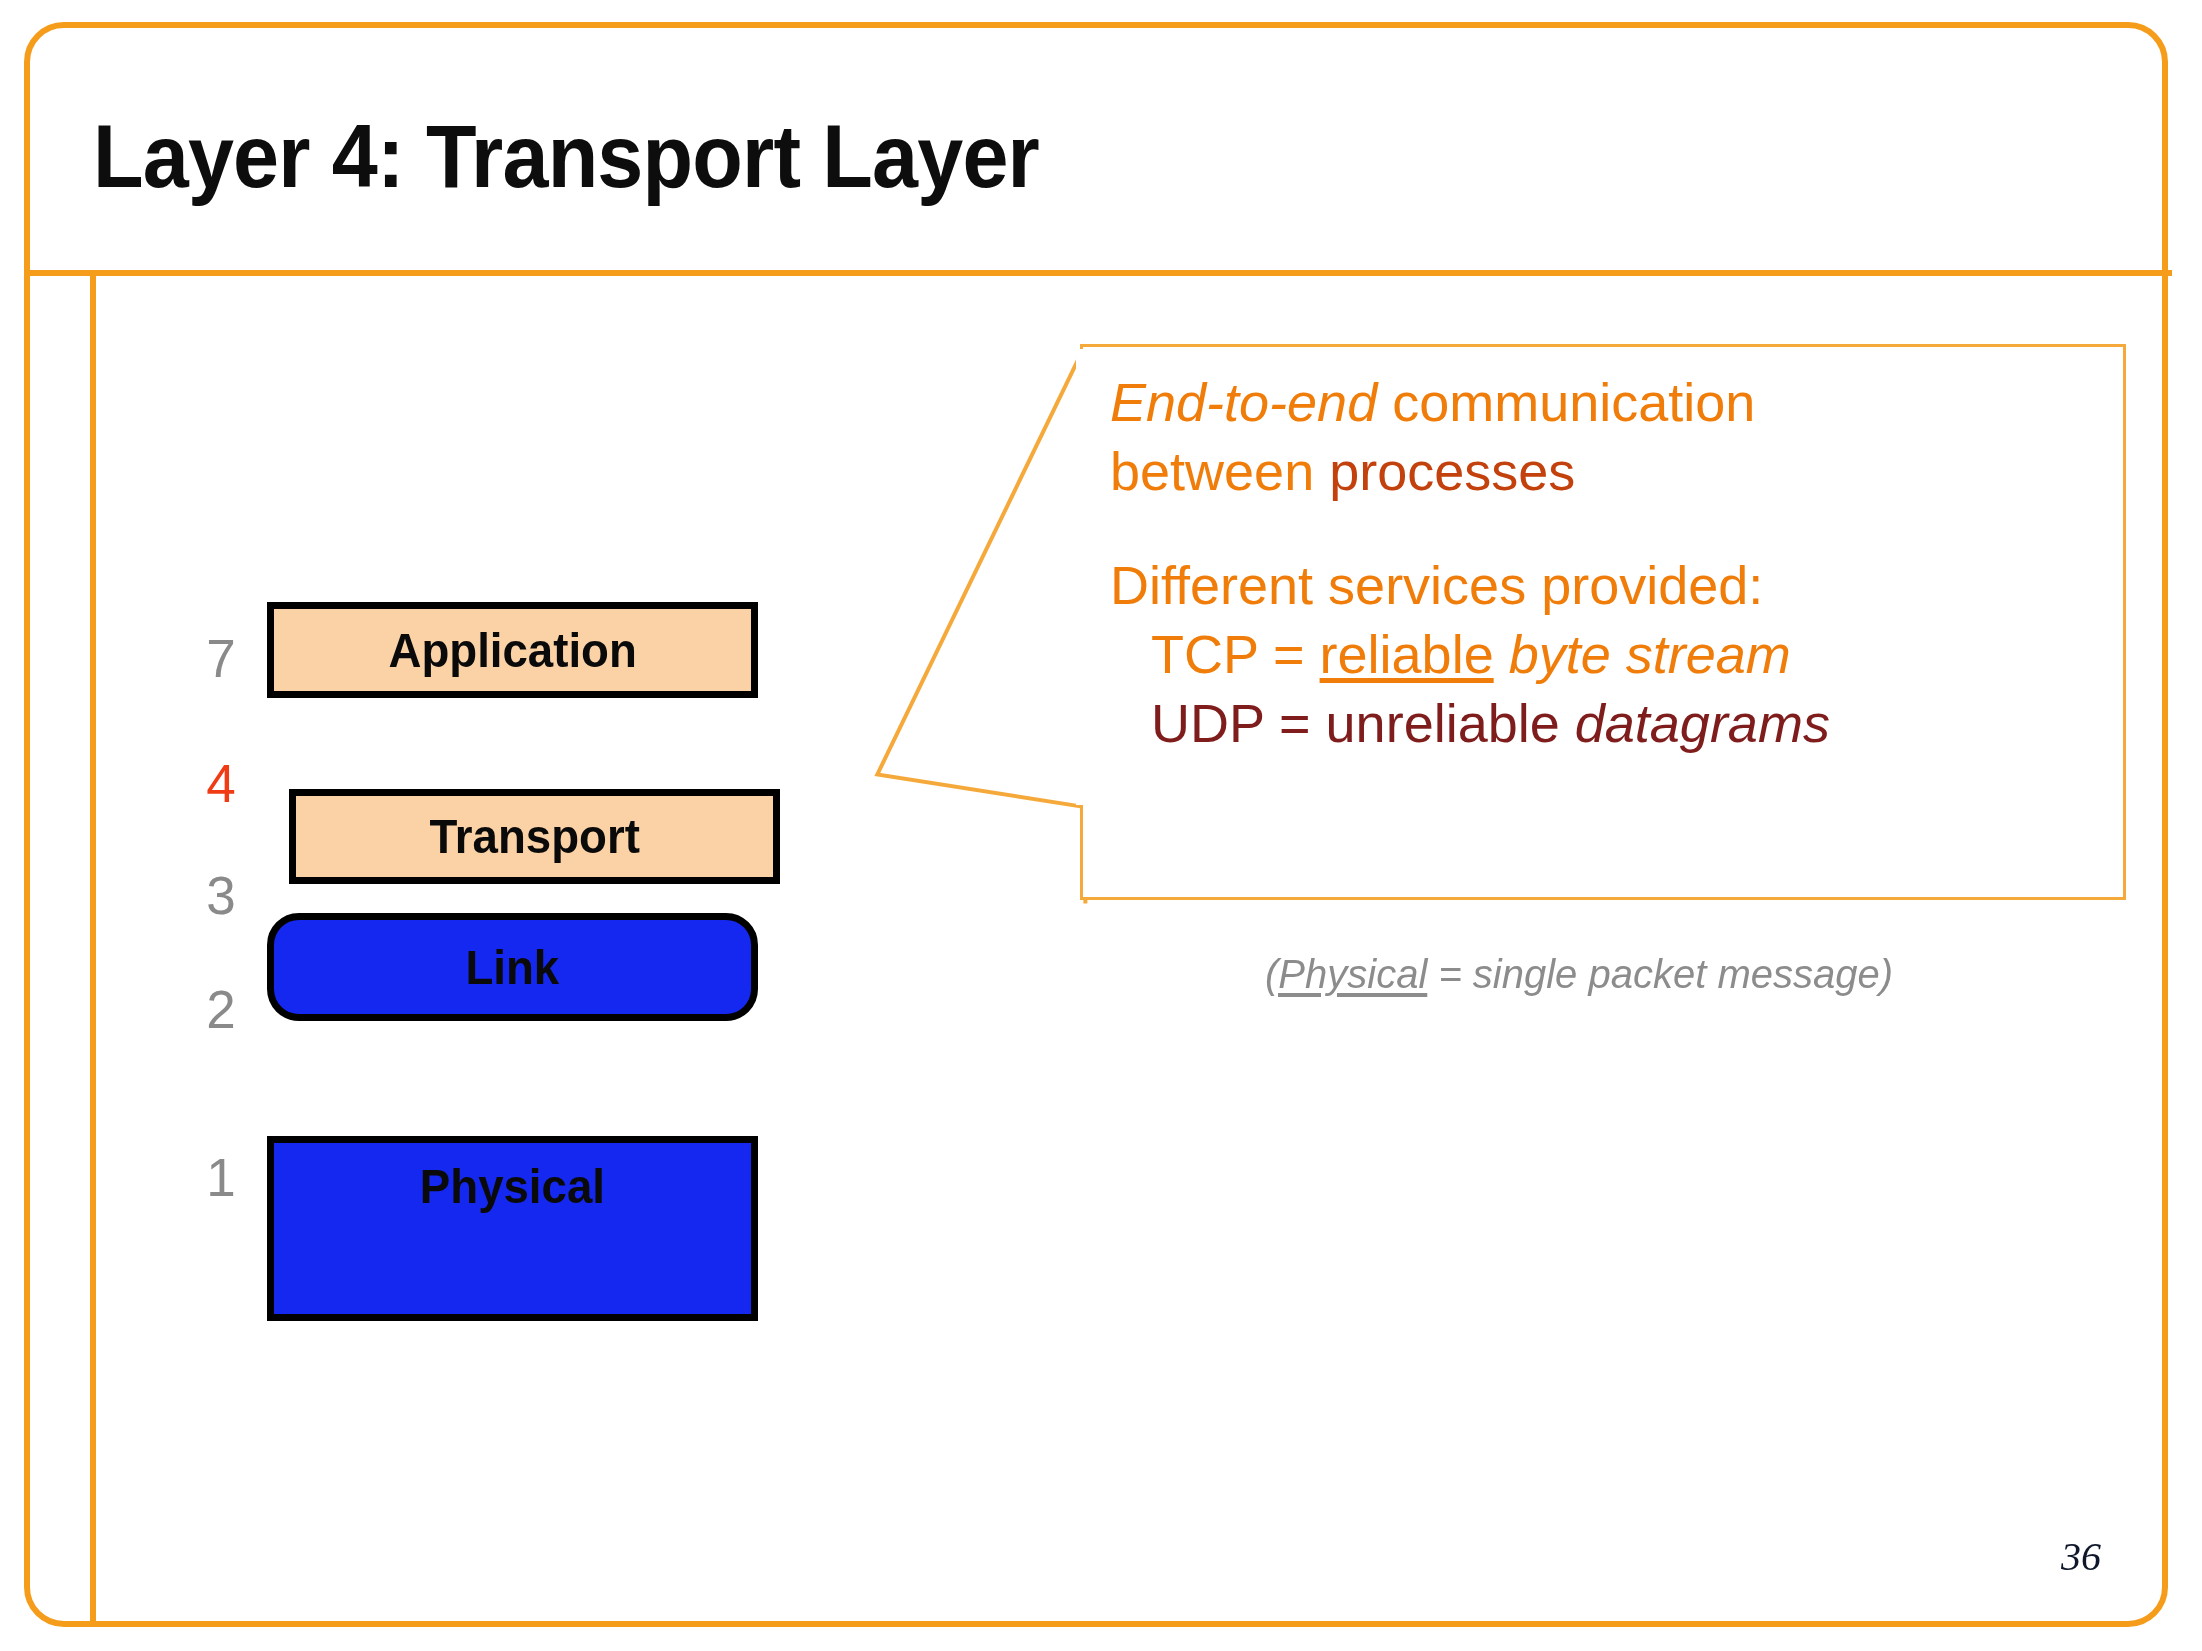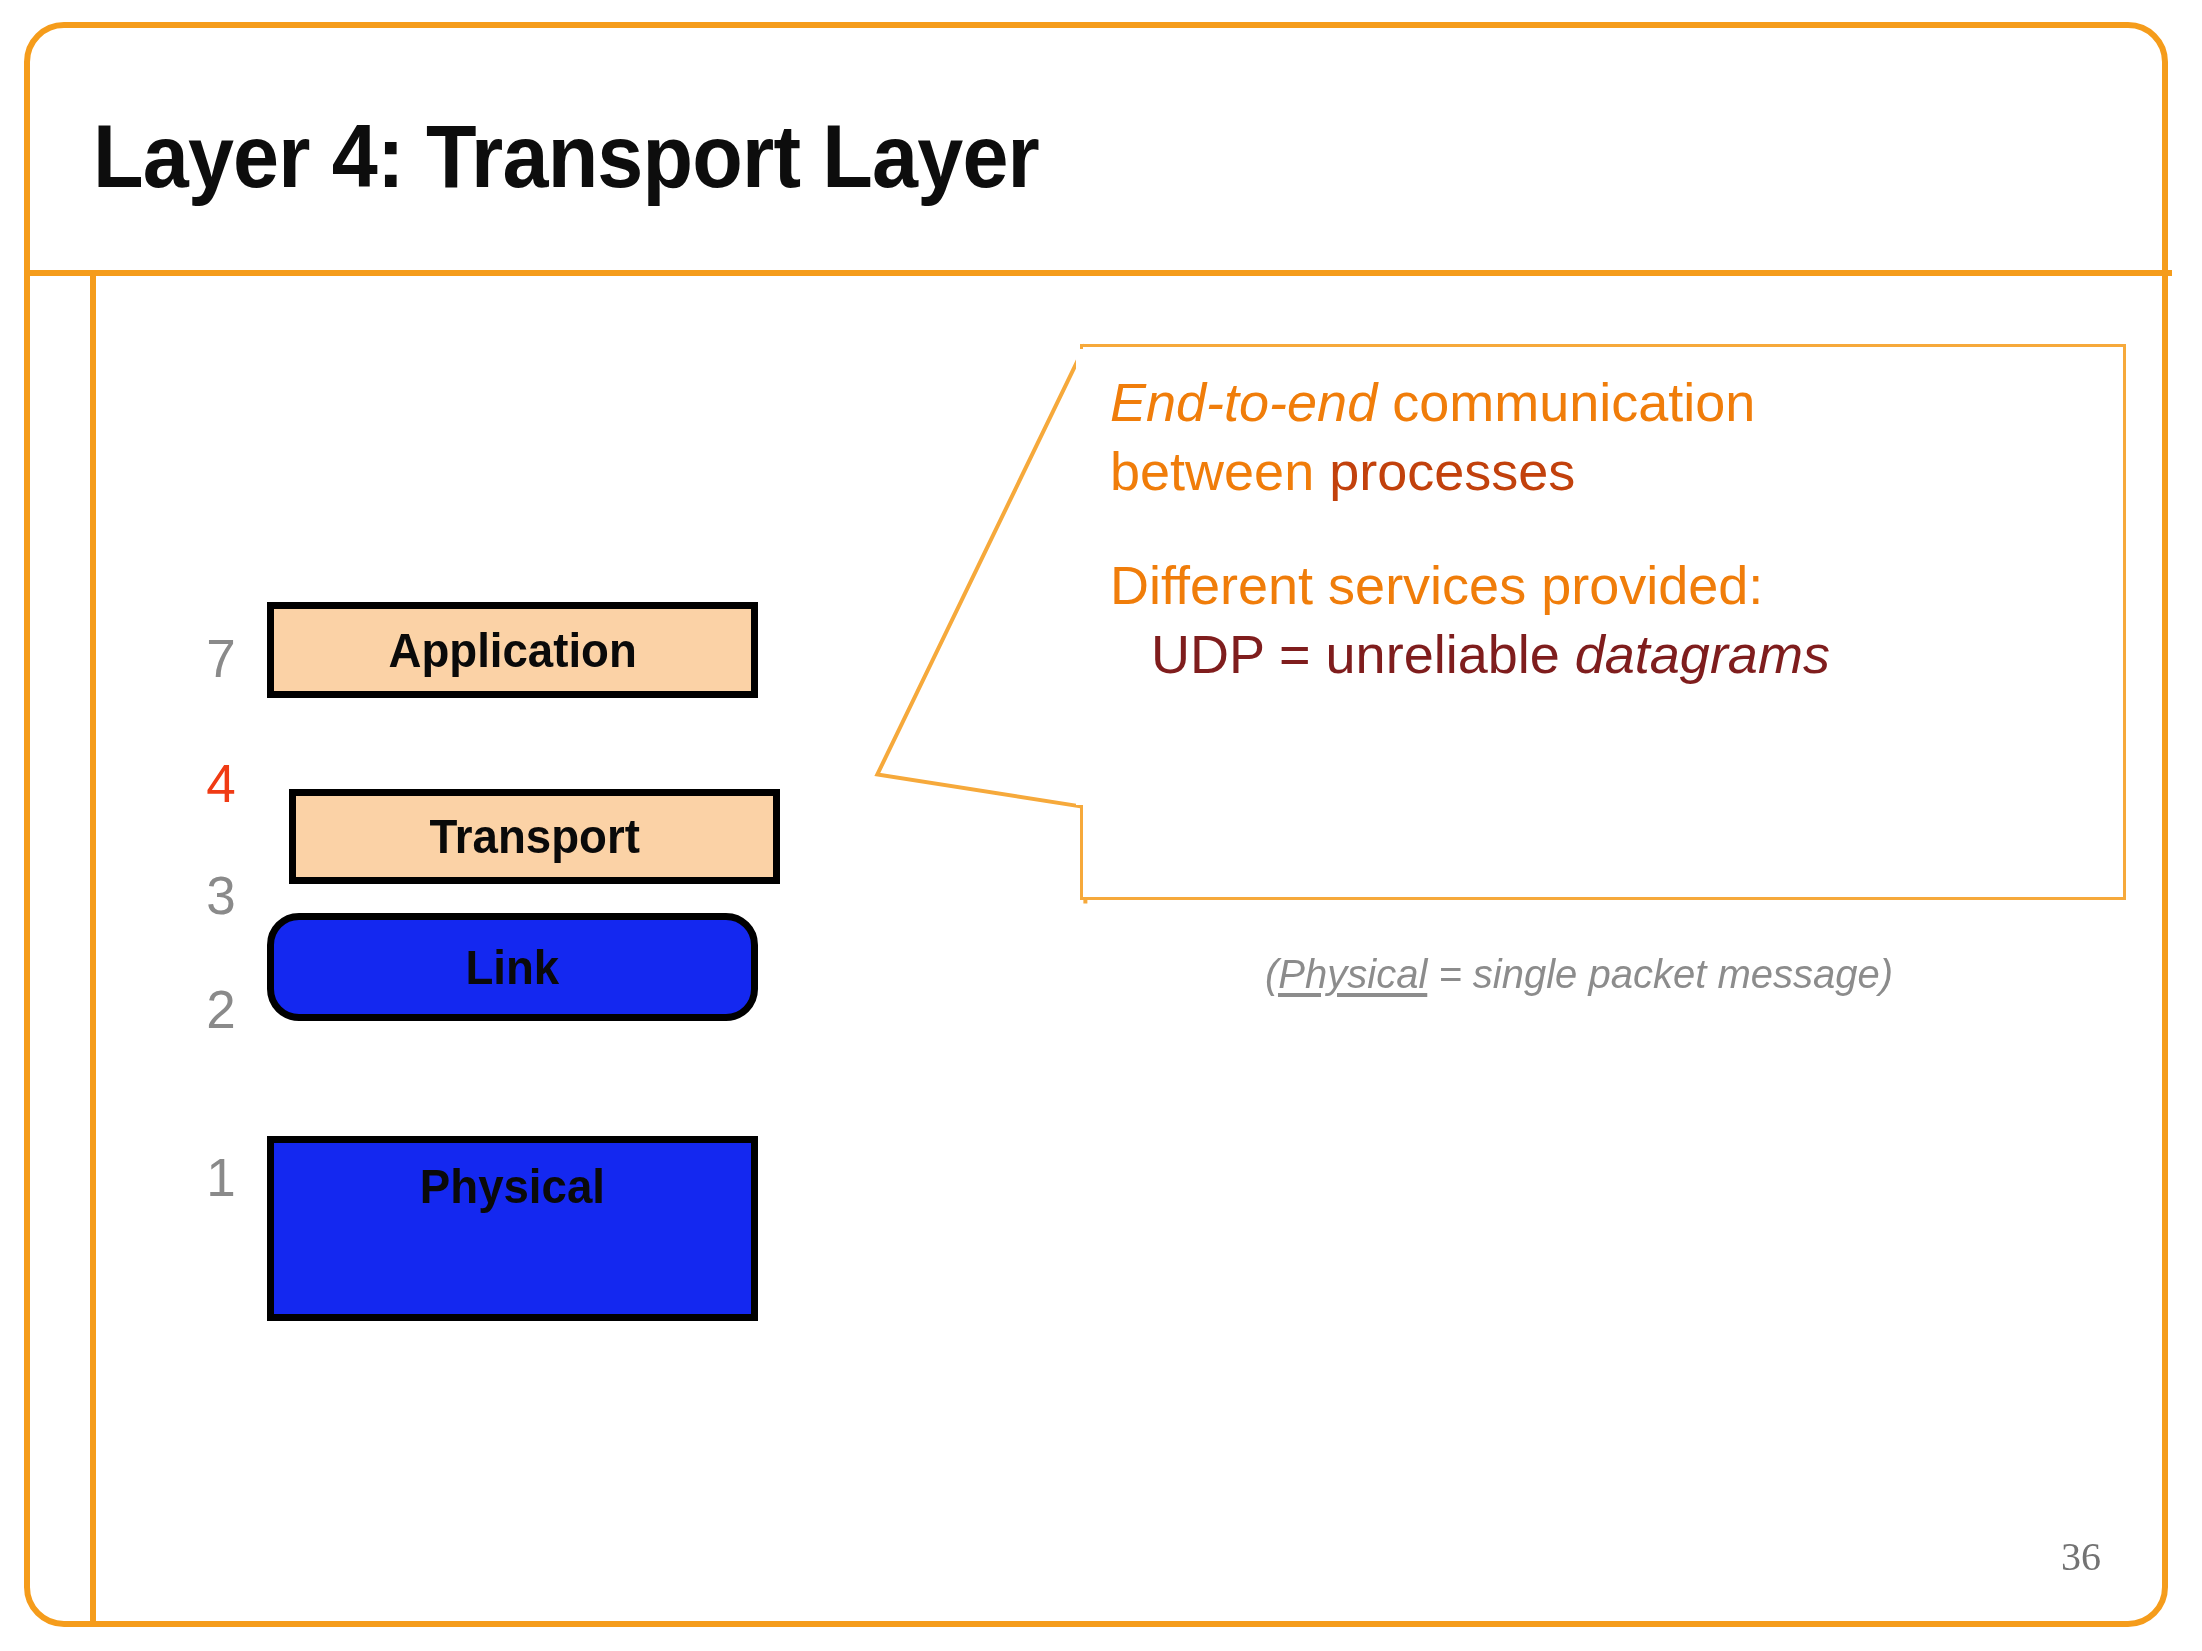--- a/index.html
+++ b/index.html
@@ -144,21 +144,22 @@
     white-space: nowrap;
   }
 
   
   #page-number {
     position: absolute;
     right: 102px;
     bottom: 72px;
     font-family: "Liberation Serif", serif;
     font-size: 40px;
-    color: #737373;
+    color: #0f172a;
+    font-style: italic;
   }
 </style>
 </head>
 <body>
 
 <div id="slide-frame"></div>
 <div id="title-separator"></div>
 <div id="content-left-rule"></div>
 
 <div id="slide-title">Layer 4: Transport Layer</div>
@@ -200,20 +201,23 @@
     <span class="it">End-to-end</span><span> communication</span>
   </div>
   <div>
     <span>between </span><span class="blue-word">processes</span>
   </div>
 
   <div class="para-gap"></div>
 
   <div>Different services provided:</div>
 
+  <div class="indent-1">
+    <span>TCP = </span><span class="ul">reliable</span><span class="it"> byte stream</span>
+  </div>
 
   <div class="indent-1 gray-word">
     <span>UDP = </span><span>unreliable</span><span class="it"> datagrams</span>
   </div>
 </div>
 
 <div id="datagram-note">
   <span class="ul">(Physical</span><span> = single packet message)</span>
 </div>
 

